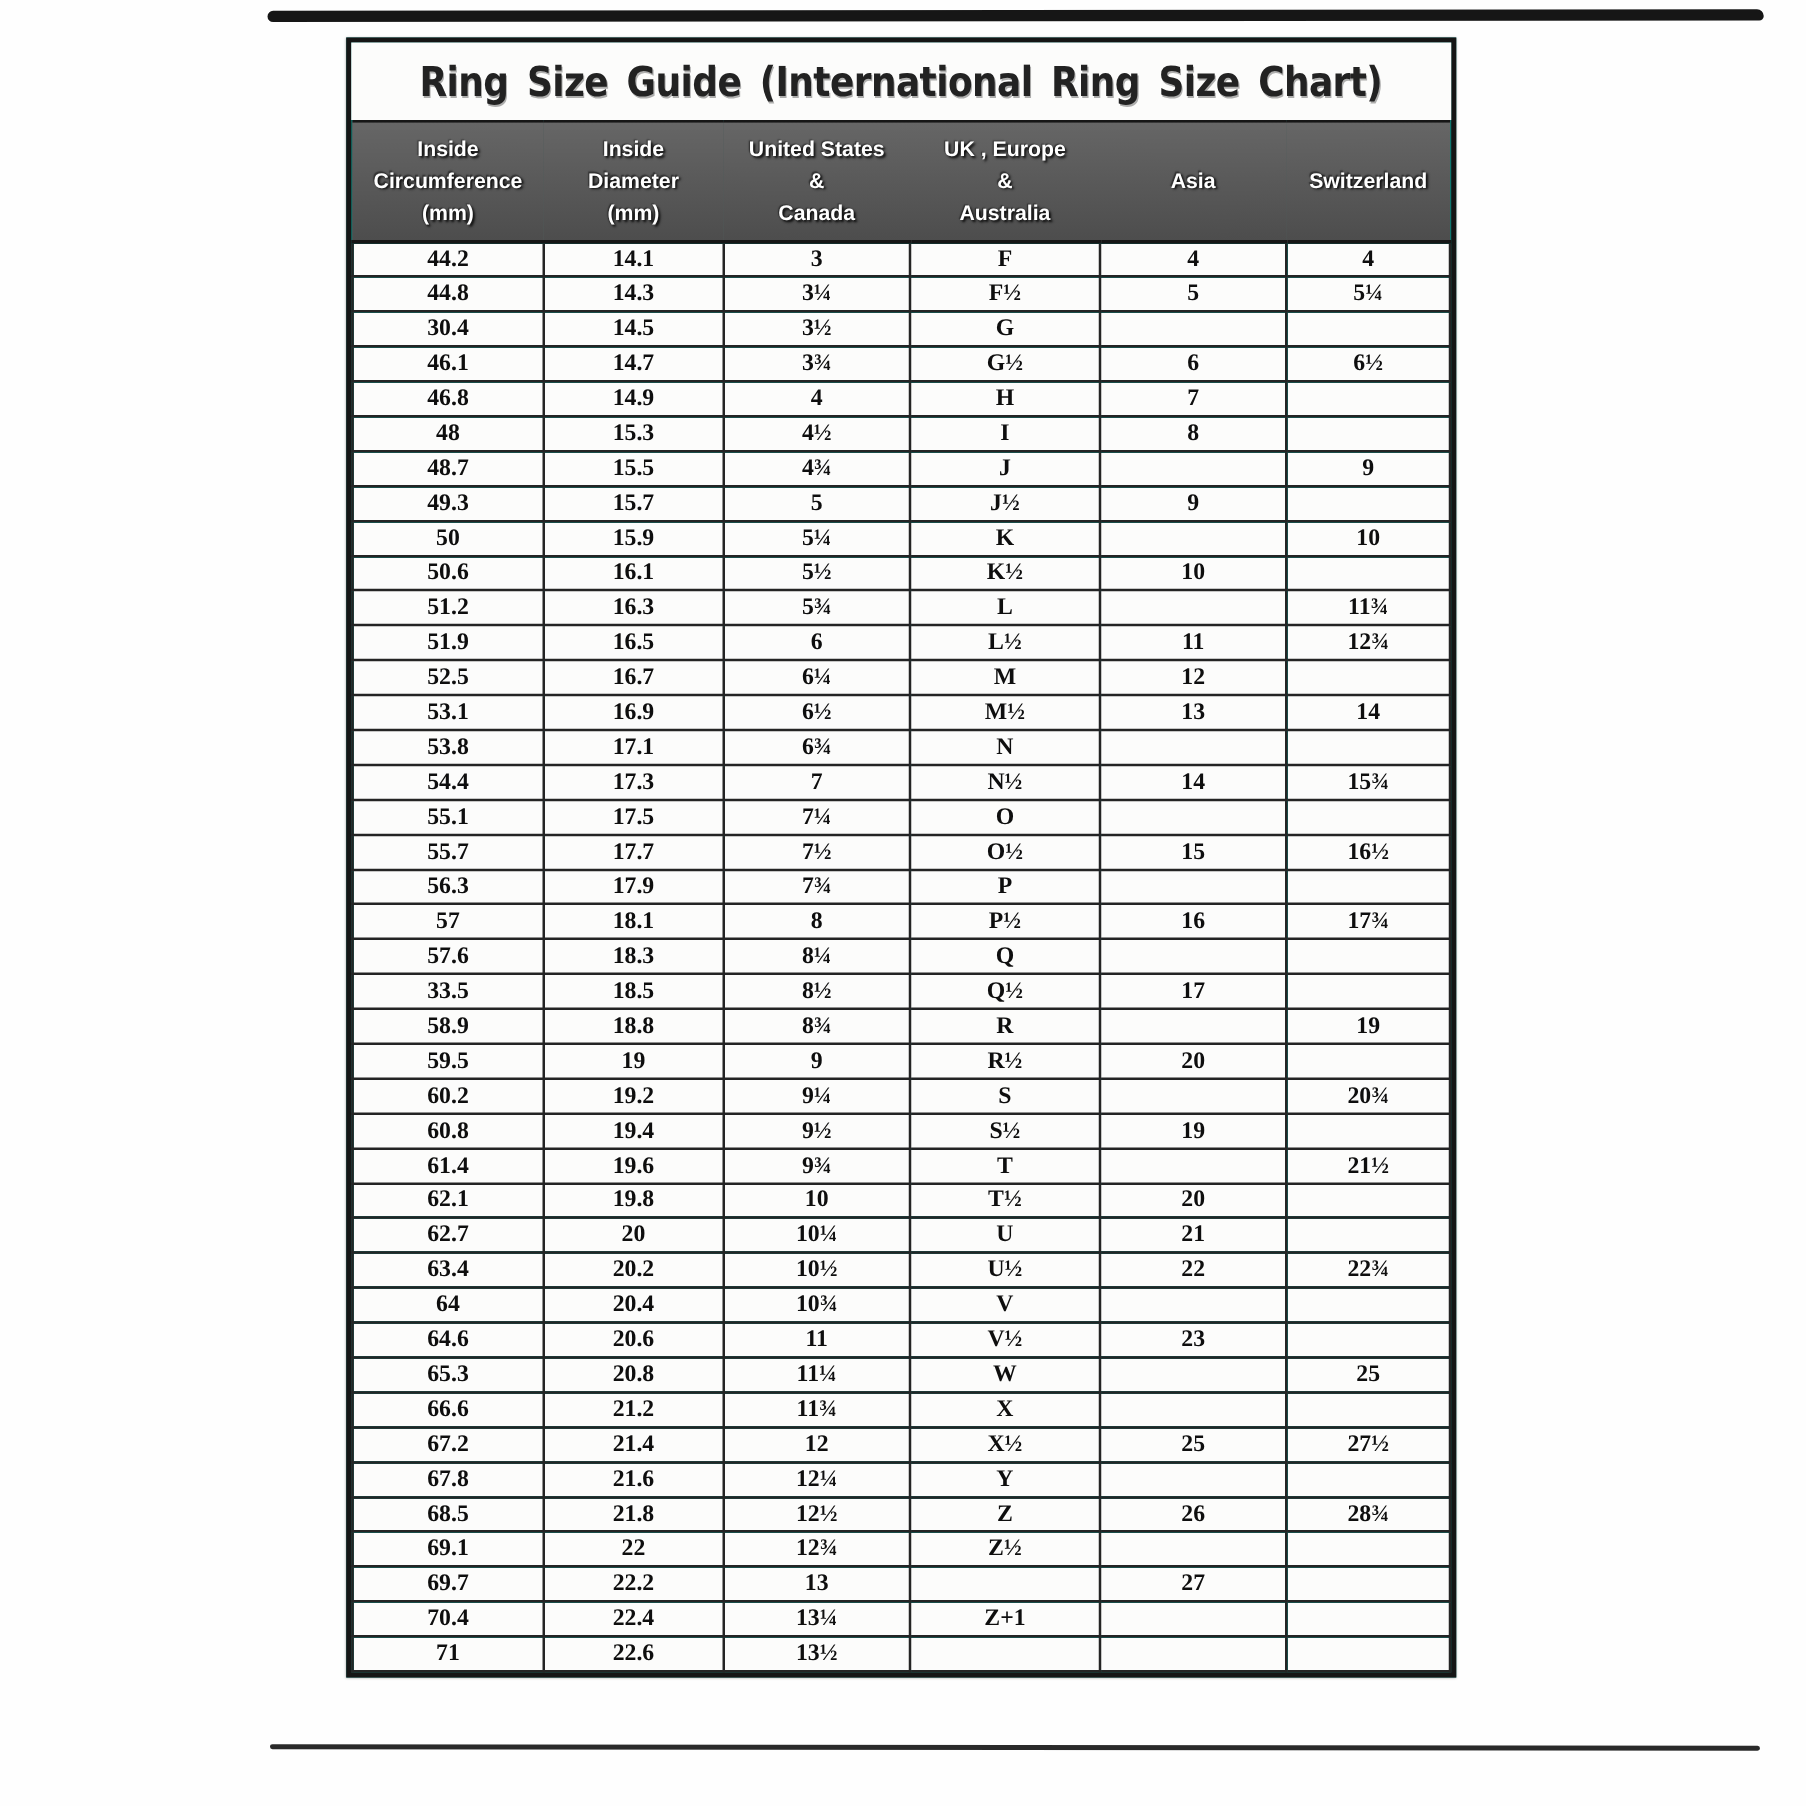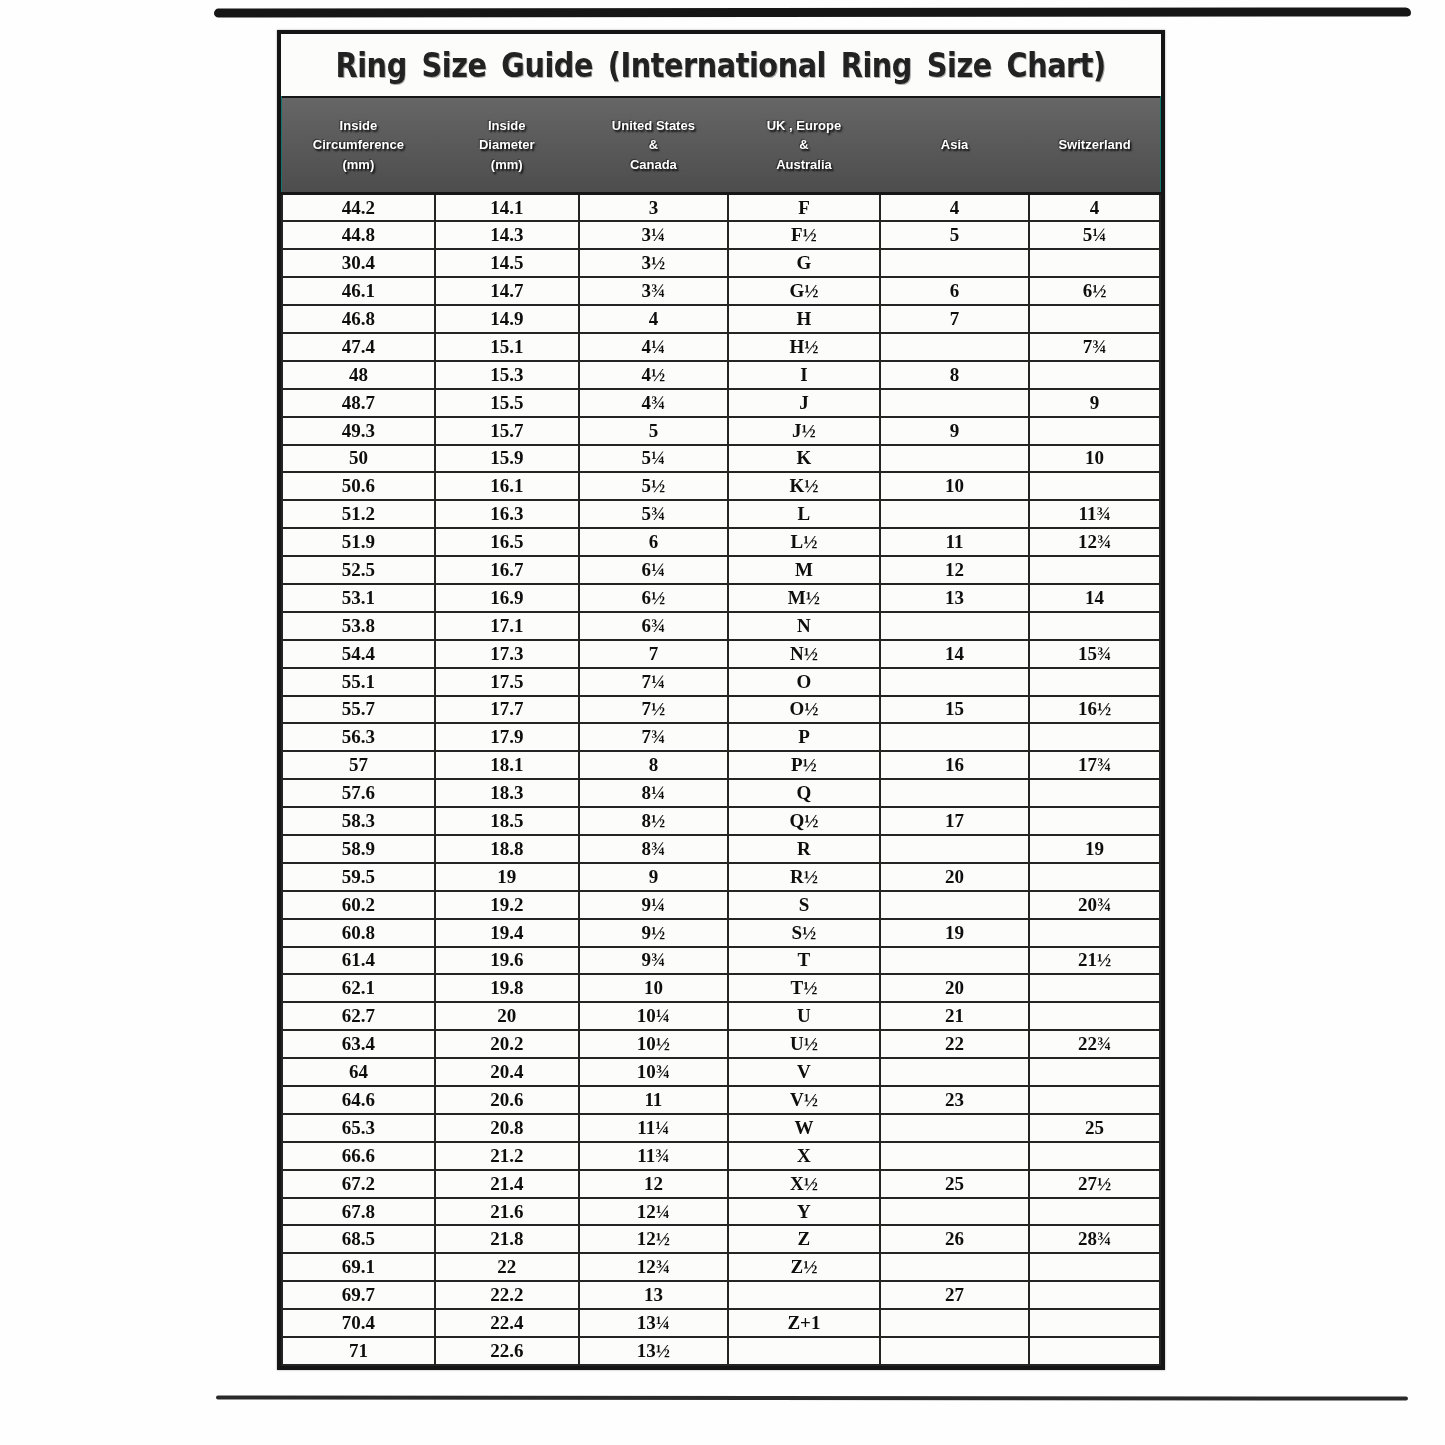--- a/index.html
+++ b/index.html
@@ -72,21 +72,21 @@
     border-collapse: collapse;
     table-layout: fixed;
   }
   .size-table thead th {
     height: 94px;
     background-color: #585858;
     background-image: linear-gradient(#666666, #4d4d4d);
     color: #ffffff;
     font-family: "Liberation Sans", sans-serif;
     font-weight: bold;
-    font-size: 13px;
+    font-size: 17px;
     line-height: 1.5;
     white-space: pre-line;
     vertical-align: middle;
     text-align: center;
     padding: 0;
     border: 0;
     border-top: 2px solid #161616;
     border-bottom: 3px solid #161616;
     text-shadow: 1.5px 1.5px 2px rgba(0,0,0,0.9), -1px -1px 1px rgba(0,0,0,0.45);
   }
@@ -187,28 +187,20 @@
           </tr>
           <tr>
             <td>46.8</td>
             <td>14.9</td>
             <td>4</td>
             <td>H</td>
             <td>7</td>
             <td></td>
           </tr>
           <tr>
-            <td>47.4</td>
-            <td>15.1</td>
-            <td>4¼</td>
-            <td>H½</td>
-            <td></td>
-            <td>7¾</td>
-          </tr>
-          <tr>
             <td>48</td>
             <td>15.3</td>
             <td>4½</td>
             <td>I</td>
             <td>8</td>
             <td></td>
           </tr>
           <tr>
             <td>48.7</td>
             <td>15.5</td>
@@ -323,21 +315,21 @@
           </tr>
           <tr>
             <td>57.6</td>
             <td>18.3</td>
             <td>8¼</td>
             <td>Q</td>
             <td></td>
             <td></td>
           </tr>
           <tr>
-            <td>58.3</td>
+            <td>33.5</td>
             <td>18.5</td>
             <td>8½</td>
             <td>Q½</td>
             <td>17</td>
             <td></td>
           </tr>
           <tr>
             <td>58.9</td>
             <td>18.8</td>
             <td>8¾</td>

